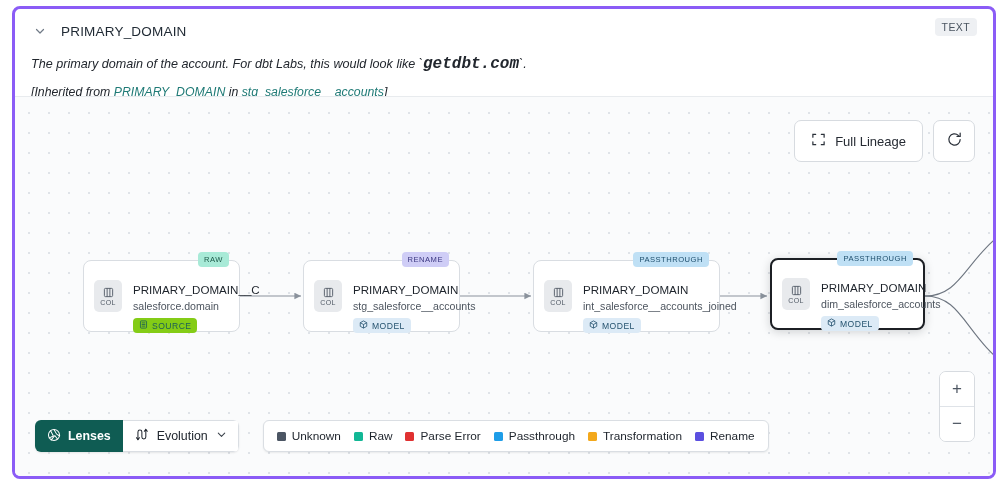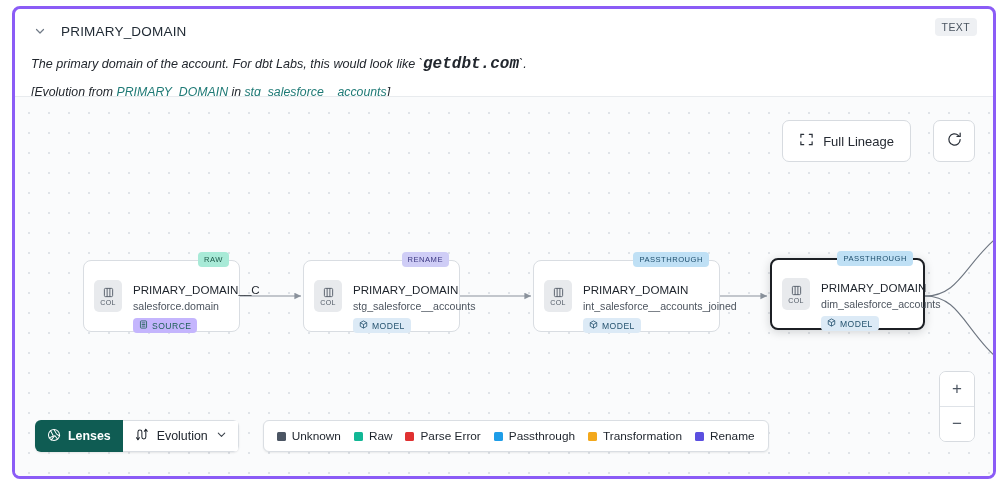--- a/index.html
+++ b/index.html
@@ -54,21 +54,21 @@
   .canvas {
     position: absolute; left: 0; right: 0; top: 87px; bottom: 0;
     background-color: #fafbfc;
     background-image: radial-gradient(#dfe3e8 1px, transparent 1.1px);
     background-size: 20px 20px;
     background-position: 4px 6px;
     border-top: 1px solid #e8ebee;
   }
 
   
-  .top-ctrls { position: absolute; right: 18px; top: 23px; display: flex; gap: 22px; justify-content: space-between; }
+  .top-ctrls { position: absolute; right: 18px; top: 23px; display: flex; gap: 10px; justify-content: space-between; }
   .btn-lineage {
     display: flex; align-items: center; gap: 9px;
     height: 42px; padding: 0 16px;
     background: #fff; border: 1px solid #d7dbe0; border-radius: 7px;
     font-size: 13px; color: #262b33; cursor: pointer;
   }
   .btn-refresh {
     width: 42px; height: 42px; background: #fff;
     border: 1px solid #d7dbe0; border-radius: 7px;
     display: flex; align-items: center; justify-content: center; cursor: pointer;
@@ -91,21 +91,21 @@
   }
   .col-chip .cl { font-size: 7px; letter-spacing: .3px; margin-top: 1px; }
   .node-body { margin-left: 11px; }
   .node-title { font-size: 11.6px; color: #1d232b; margin-top: 24px; }
   .node-sub { font-size: 10.6px; color: #4d555f; margin-top: 4px; }
   .kind-badge {
     display: inline-flex; align-items: center; gap: 4px;
     margin-top: 6px; padding: 2px 6px; border-radius: 4px;
     font-size: 8.6px; letter-spacing: .45px;
   }
-  .kind-SOURCE { background: #c4b5fd; color: #1d5f56; align-items: center; }
+  .kind-SOURCE { background: #84cc16; color: #1d5f56; align-items: center; }
   .kind-MODEL  { background: #dceaf6; color: #26536f; }
 
   .tag {
     position: absolute; top: -9px; right: 10px;
     font-size: 7.6px; letter-spacing: .5px;
     padding: 3px 6px; border-radius: 4px;
   }
   .tag-RAW { background: #a8ead7; color: #1d5949; }
   .tag-RENAME { background: #cfcdf6; color: #3b3780; }
   .tag-PASSTHROUGH { background: #bfe0f5; color: #1d4d6c; }
@@ -160,21 +160,21 @@
       </span>
       <span class="hdr-title">PRIMARY_DOMAIN</span>
     </div>
     <div class="type-badge">TEXT</div>
 
     <div class="desc">
       <span>The primary domain of the account. For dbt Labs, this would look like `</span><span class="mono">getdbt.com</span><span>`.</span>
     </div>
 
     <div class="inherited">
-      <span>[Evolution from </span><a href="#">PRIMARY_DOMAIN</a><span> in </span><a href="#">stg_salesforce__accounts</a><span>]</span>
+      <span>[Inherited from </span><a href="#">PRIMARY_DOMAIN</a><span> in </span><a href="#">stg_salesforce__accounts</a><span>]</span>
     </div>
   </div>
 
   <div class="canvas">
 
     <svg class="edges">
       <defs>
         <marker id="ah" markerWidth="7" markerHeight="7" refX="6" refY="3" orient="auto">
           <path d="M0,0 L6,3 L0,6 z" fill="#8a929c"></path>
         </marker>

